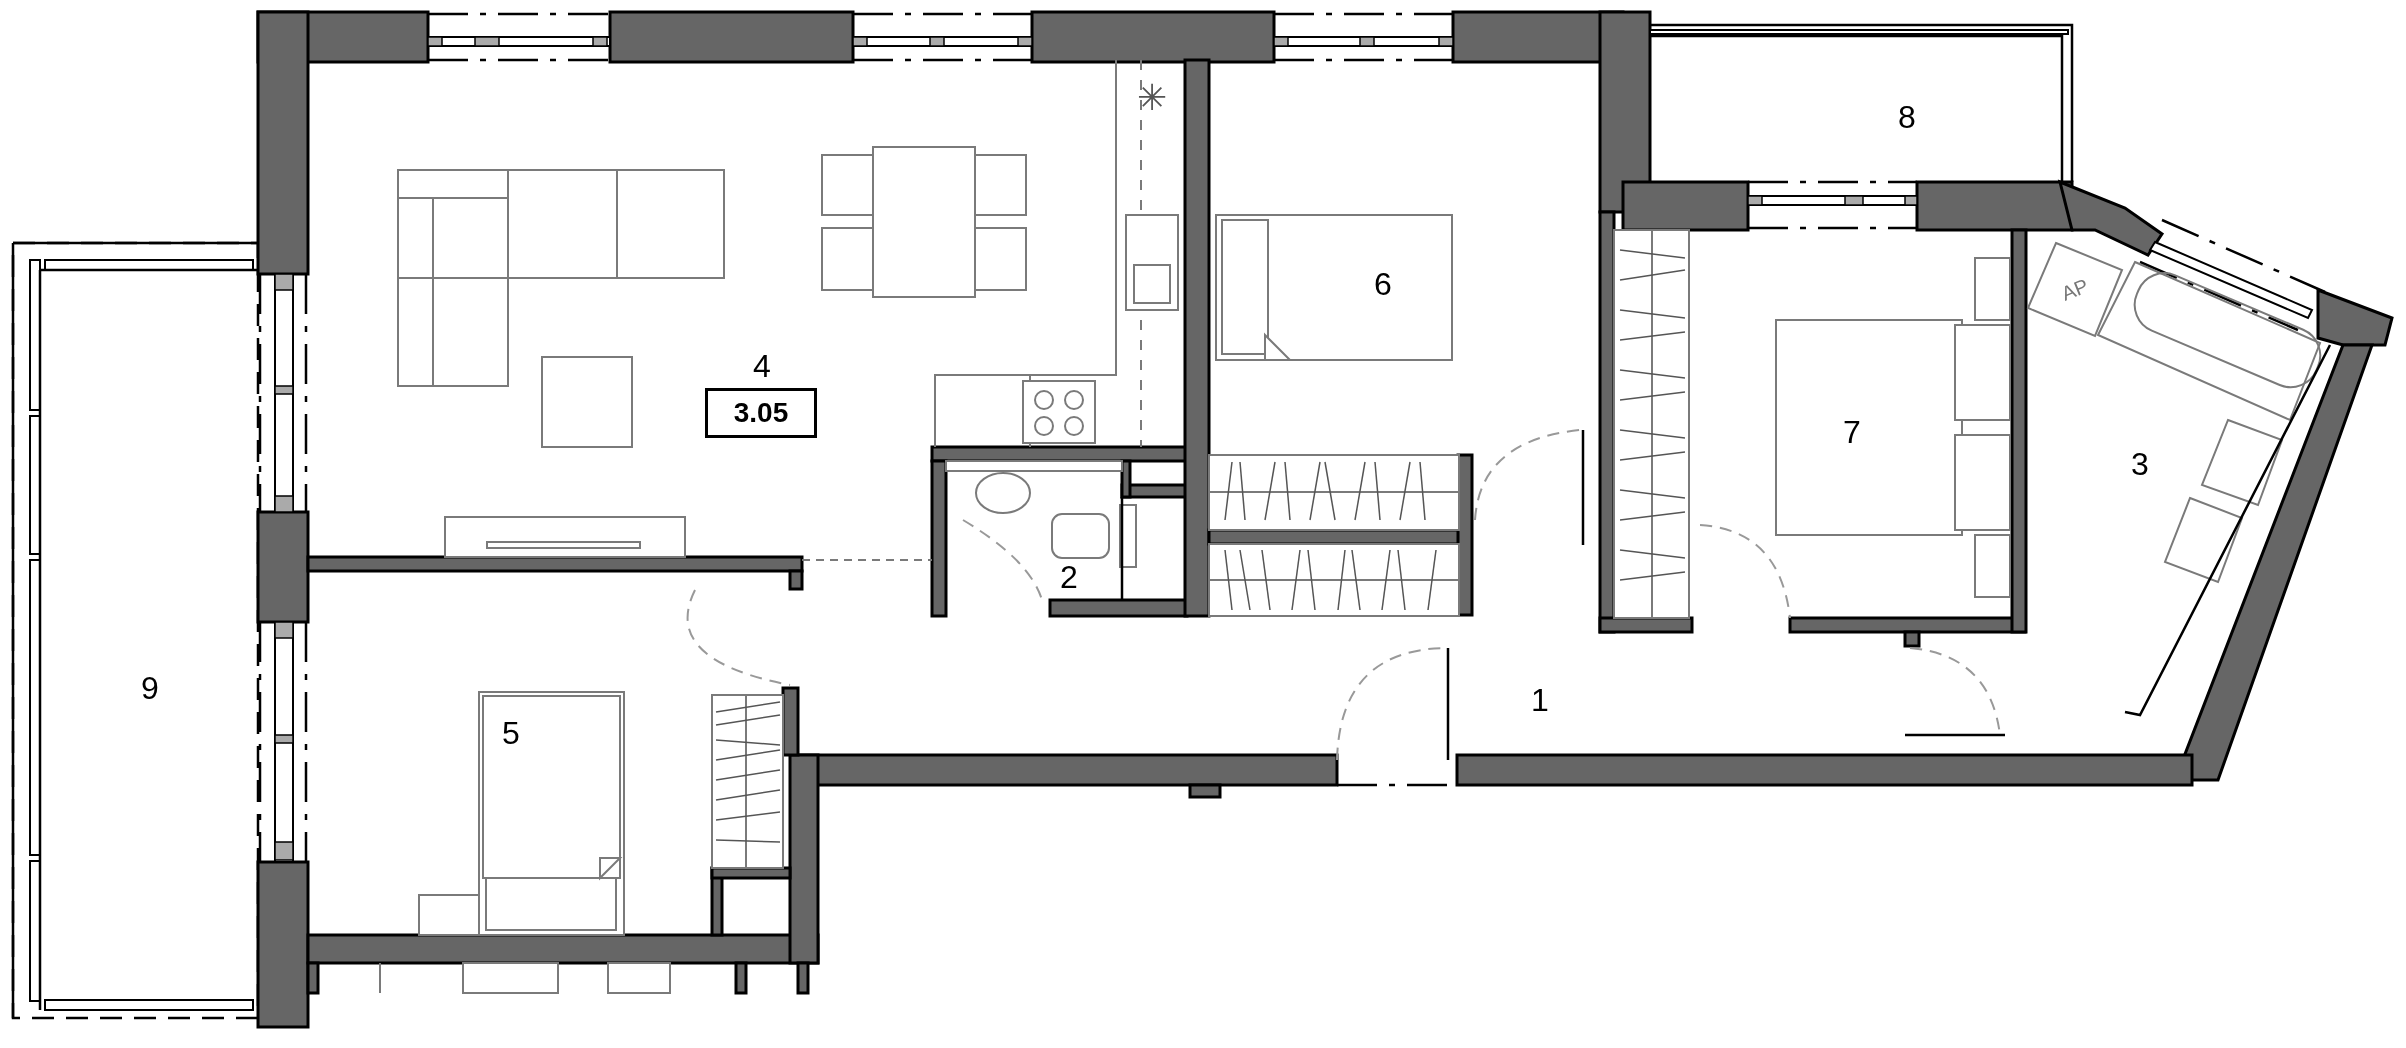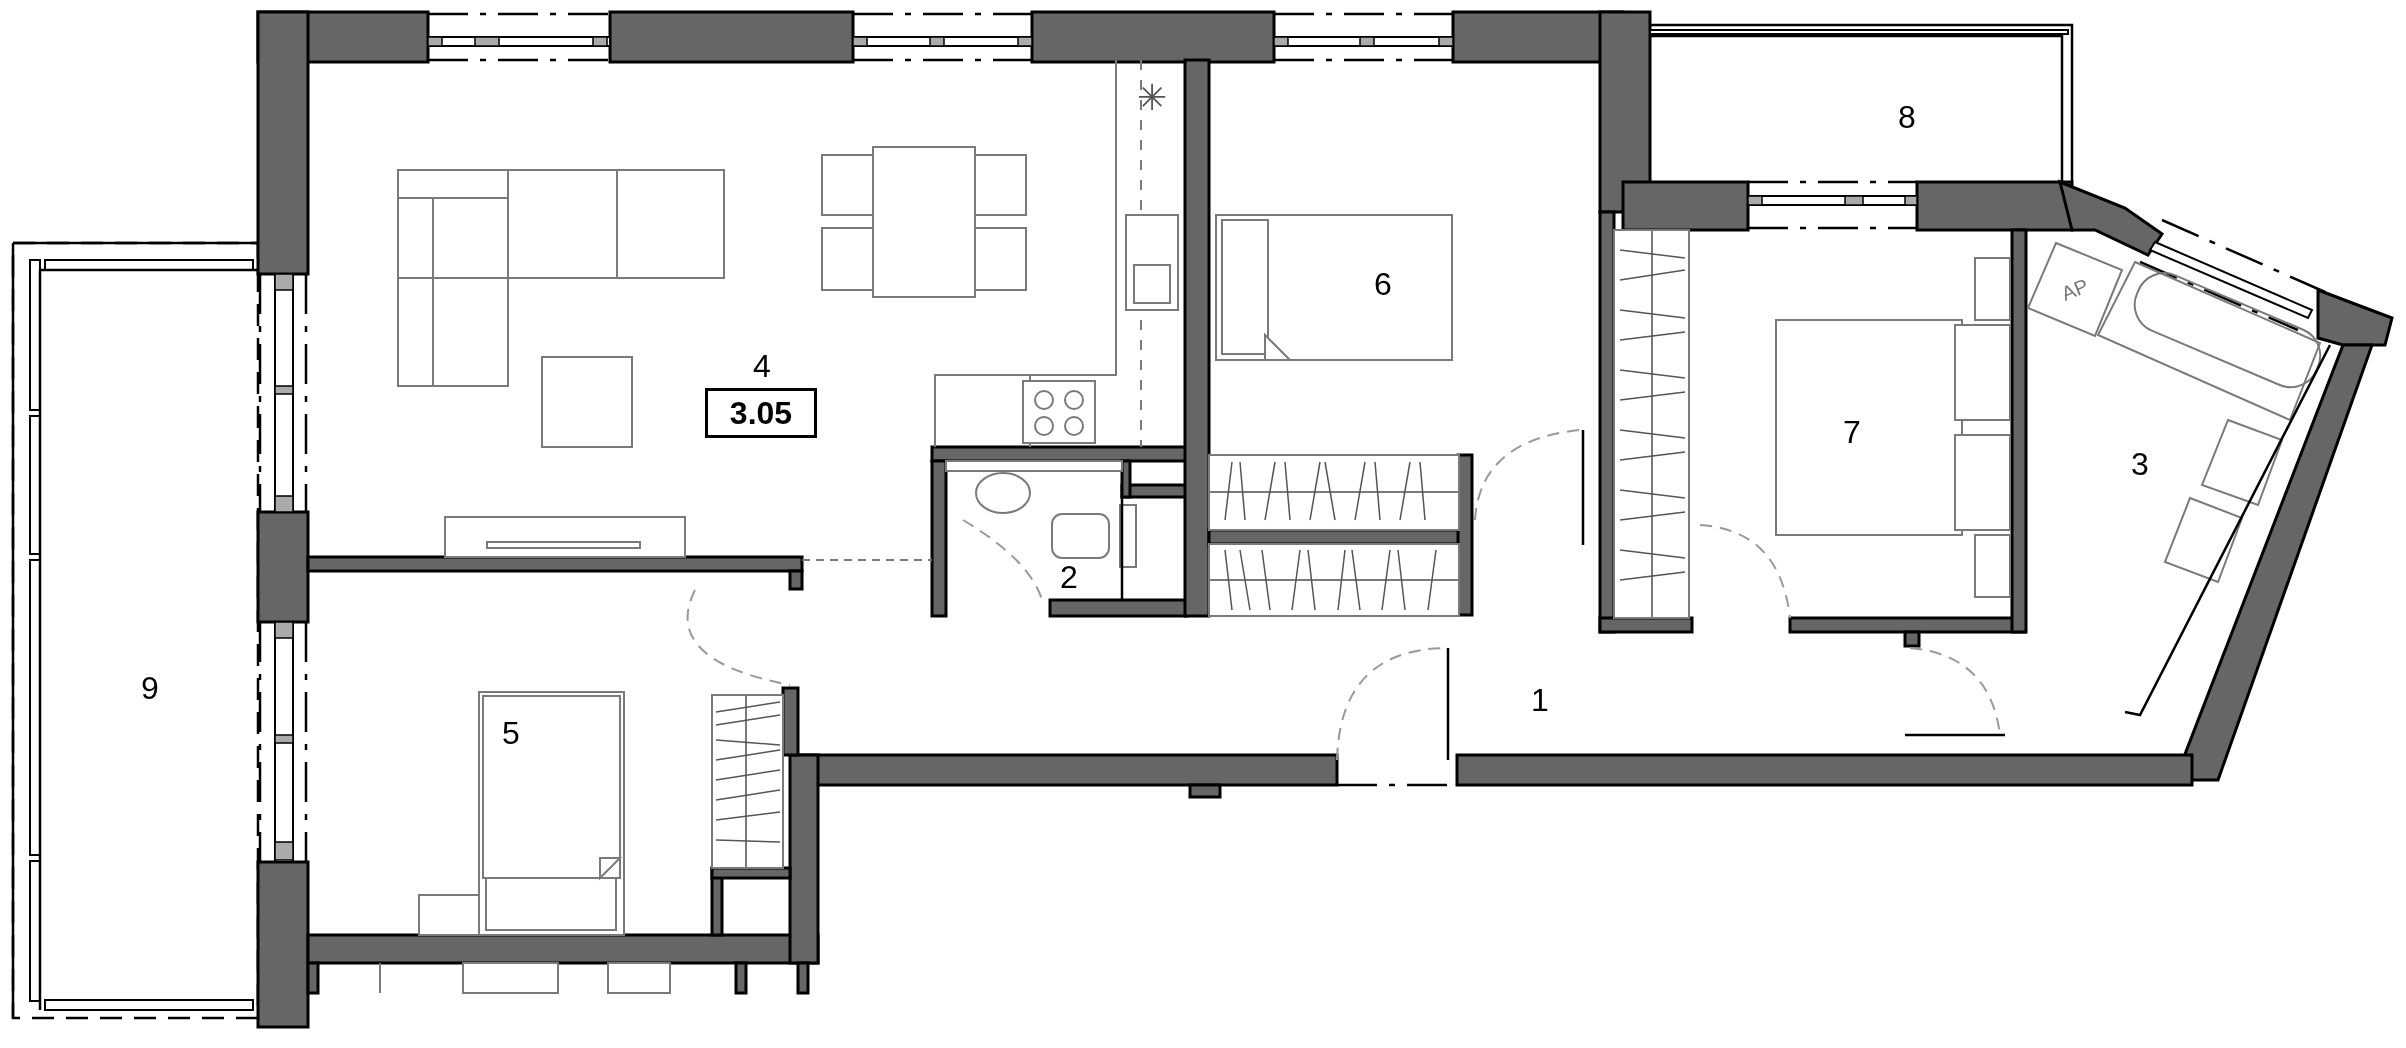--- a/index.html
+++ b/index.html
@@ -9,21 +9,21 @@
   .thin { fill:none; stroke:#000; stroke-width:2.5; }
   .furn { fill:#fff; stroke:#7a7a7a; stroke-width:2; }
   .furn-n { fill:none; stroke:#7a7a7a; stroke-width:2; }
   .swing { fill:none; stroke:#999; stroke-width:2; stroke-dasharray:12 8; }
   .dashdot { fill:none; stroke:#000; stroke-width:2.5; stroke-dasharray:40 12 6 12; }
   .dash { fill:none; stroke:#000; stroke-width:2.5; stroke-dasharray:22 12; }
   .glass { fill:#fff; stroke:#000; stroke-width:2; }
   .frame { fill:#aaaaaa; stroke:#000; stroke-width:1.5; }
   .hatch { stroke:#555; stroke-width:1.5; }
   .room-label { position:absolute; font-size:32px; color:#000; transform:translate(-50%,-50%); white-space:nowrap; line-height:1; }
-  .area-box { position:absolute; border:3px solid #000; background:#fff; font-weight:bold; font-size:32px; text-align:center; line-height:44px; box-sizing:border-box; }
+  .area-box { position:absolute; border:3px solid #000; background:#fff; font-weight:bold; font-size:28px; text-align:center; line-height:44px; box-sizing:border-box; }
   .ap-label { position:absolute; font-size:20px; color:#777; transform:translate(-50%,-50%) rotate(-22deg); }
 </style>
 </head>
 <body>
 
 <svg id="plan" viewBox="0 0 2406 1048" xmlns="http://www.w3.org/2000/svg">
 
   <g>
     <rect class="dash" x="13" y="243" width="245" height="775"></rect>
     <line class="thin" x1="13" y1="243" x2="258" y2="243"></line>

